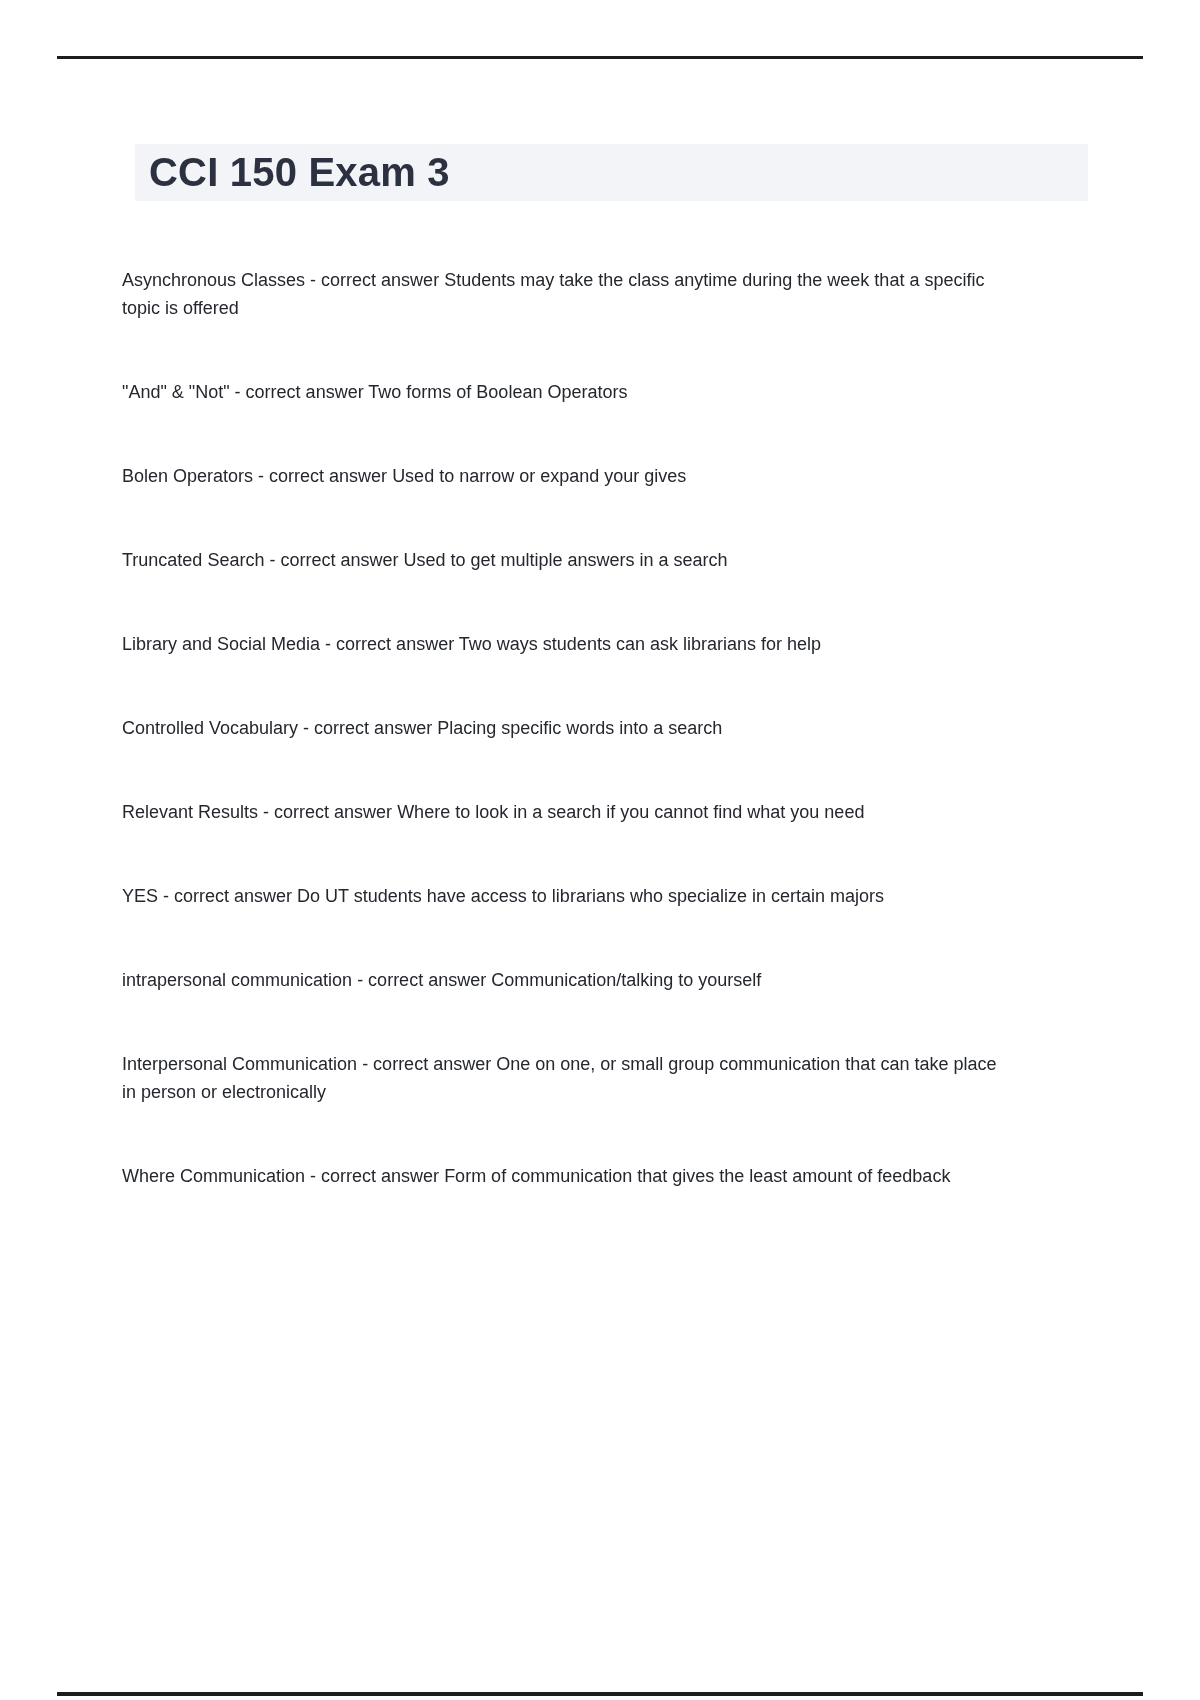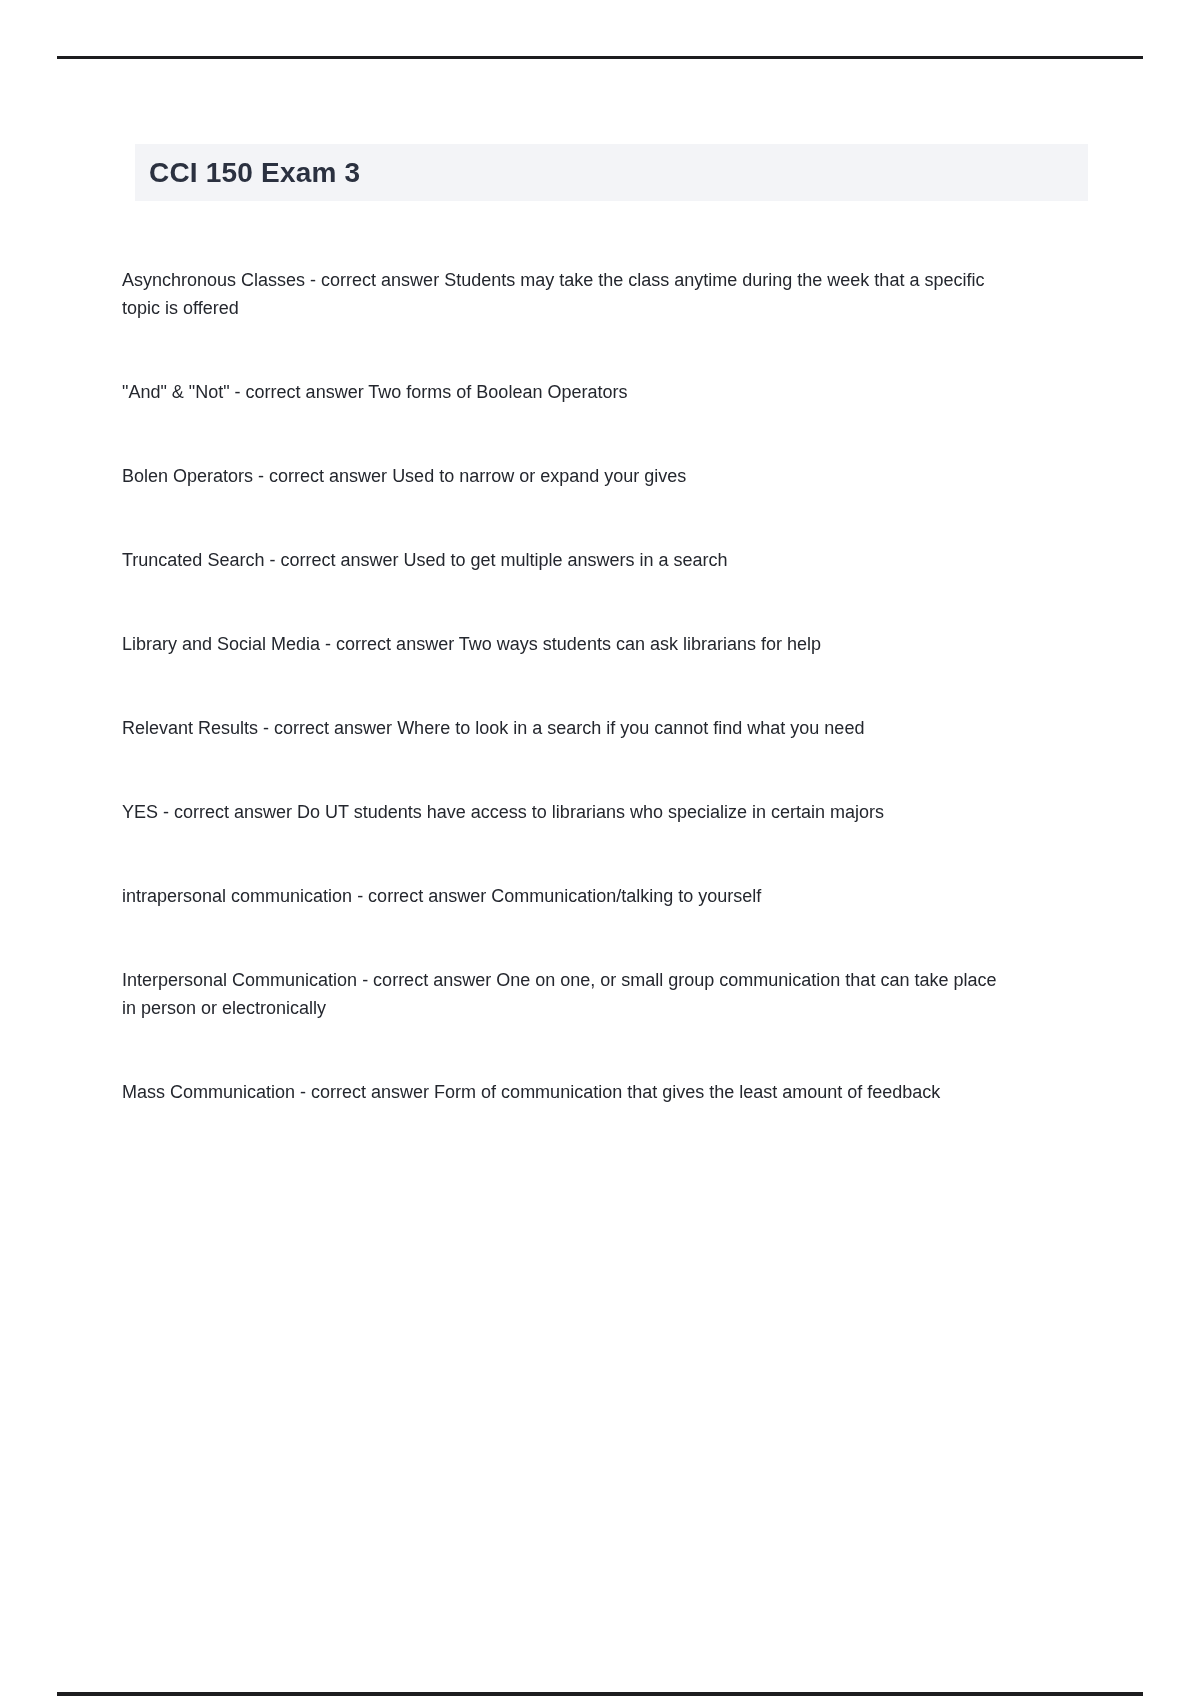--- a/index.html
+++ b/index.html
@@ -36,21 +36,21 @@
     position: absolute;
     left: 135px;
     top: 144px;
     width: 953px;
     height: 57px;
     margin: 0;
     box-sizing: border-box;
     padding-left: 14px;
     background: #f3f4f7;
     color: #2b3140;
-    font-size: 28px;
+    font-size: 40px;
     font-weight: bold;
     line-height: 57px;
     letter-spacing: 0.2px;
     white-space: nowrap;
   }
   .qa-list {
     position: absolute;
     left: 122px;
     top: 266px;
     width: 885px;
@@ -68,20 +68,21 @@
 
 <div class="page">
   <div class="rule rule-top"></div>
   <h1 class="title">CCI 150 Exam 3</h1>
   <div class="qa-list" id="qa-list">
       <p class="qa-item"><span>Asynchronous Classes</span><span> - correct answer </span><span>Students may take the class anytime during the week that a specific topic is offered</span></p>
       <p class="qa-item"><span>"And" &amp; "Not"</span><span> - correct answer </span><span>Two forms of Boolean Operators</span></p>
       <p class="qa-item"><span>Bolen Operators</span><span> - correct answer </span><span>Used to narrow or expand your gives</span></p>
       <p class="qa-item"><span>Truncated Search</span><span> - correct answer </span><span>Used to get multiple answers in a search</span></p>
       <p class="qa-item"><span>Library and Social Media</span><span> - correct answer </span><span>Two ways students can ask librarians for help</span></p>
+      <p class="qa-item"><span>Controlled Vocabulary</span><span> - correct answer </span><span>Placing specific words into a search</span></p>
       <p class="qa-item"><span>Relevant Results</span><span> - correct answer </span><span>Where to look in a search if you cannot find what you need</span></p>
       <p class="qa-item"><span>YES</span><span> - correct answer </span><span>Do UT students have access to librarians who specialize in certain majors</span></p>
       <p class="qa-item"><span>intrapersonal communication</span><span> - correct answer </span><span>Communication/talking to yourself</span></p>
       <p class="qa-item"><span>Interpersonal Communication</span><span> - correct answer </span><span>One on one, or small group communication that can take place in person or electronically</span></p>
-      <p class="qa-item"><span>Mass Communication</span><span> - correct answer </span><span>Form of communication that gives the least amount of feedback</span></p>
+      <p class="qa-item"><span>Where Communication</span><span> - correct answer </span><span>Form of communication that gives the least amount of feedback</span></p>
     </div>
   <div class="rule rule-bottom"></div>
 </div>
 
 </body></html>

